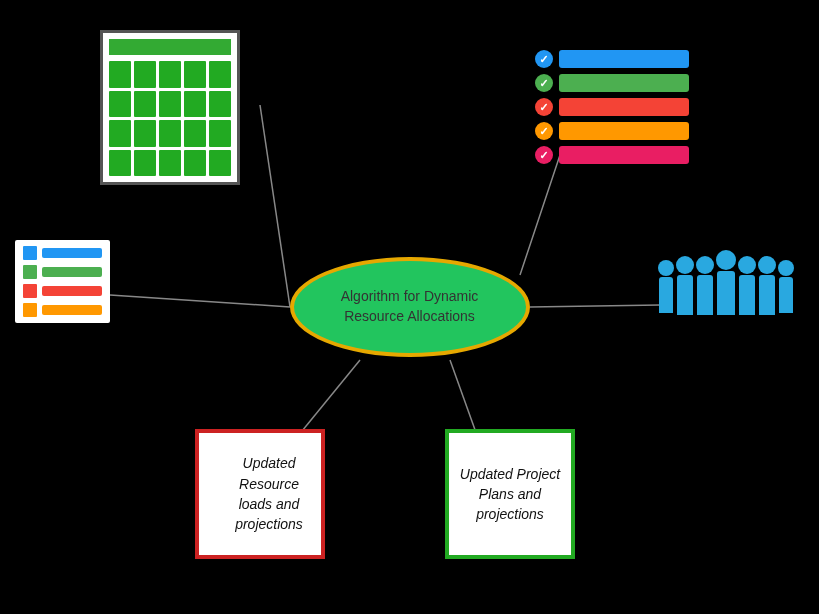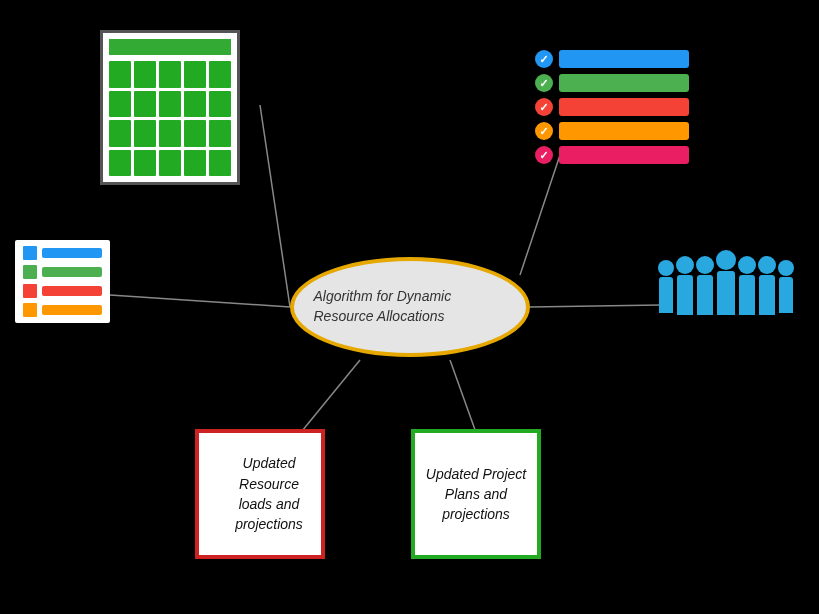--- a/index.html
+++ b/index.html
@@ -142,28 +142,28 @@
       transform: translate(-50%, -50%);
       width: 240px;
       height: 100px;
       display: flex;
       align-items: center;
       justify-content: center;
     }
     .oval {
       width: 240px;
       height: 100px;
-      background: #e5e5e5;
+      background: #22c55e;
       border: 4px solid #e6a800;
       border-radius: 50%;
       display: flex;
       align-items: center;
       justify-content: center;
+      text-align: center;
       padding: 10px 20px;
-      font-style: italic;
     }
     .oval-text {
       font-size: 14px;
       color: #333;
       line-height: 1.4;
     }
 
     
     .output-box {
       position: absolute;
@@ -178,21 +178,21 @@
       padding: 10px;
       border-width: 4px;
       border-style: solid;
     }
     .output-box-left {
       left: 195px;
       border-color: #cc2222;
       padding-left: 28px;
     }
     .output-box-right {
-      left: 411px;
+      left: 445px;
       border-color: #22aa22;
     }
     .output-box-text {
       font-size: 14px;
       font-style: italic;
       color: #111;
       line-height: 1.45;
     }
 
     

